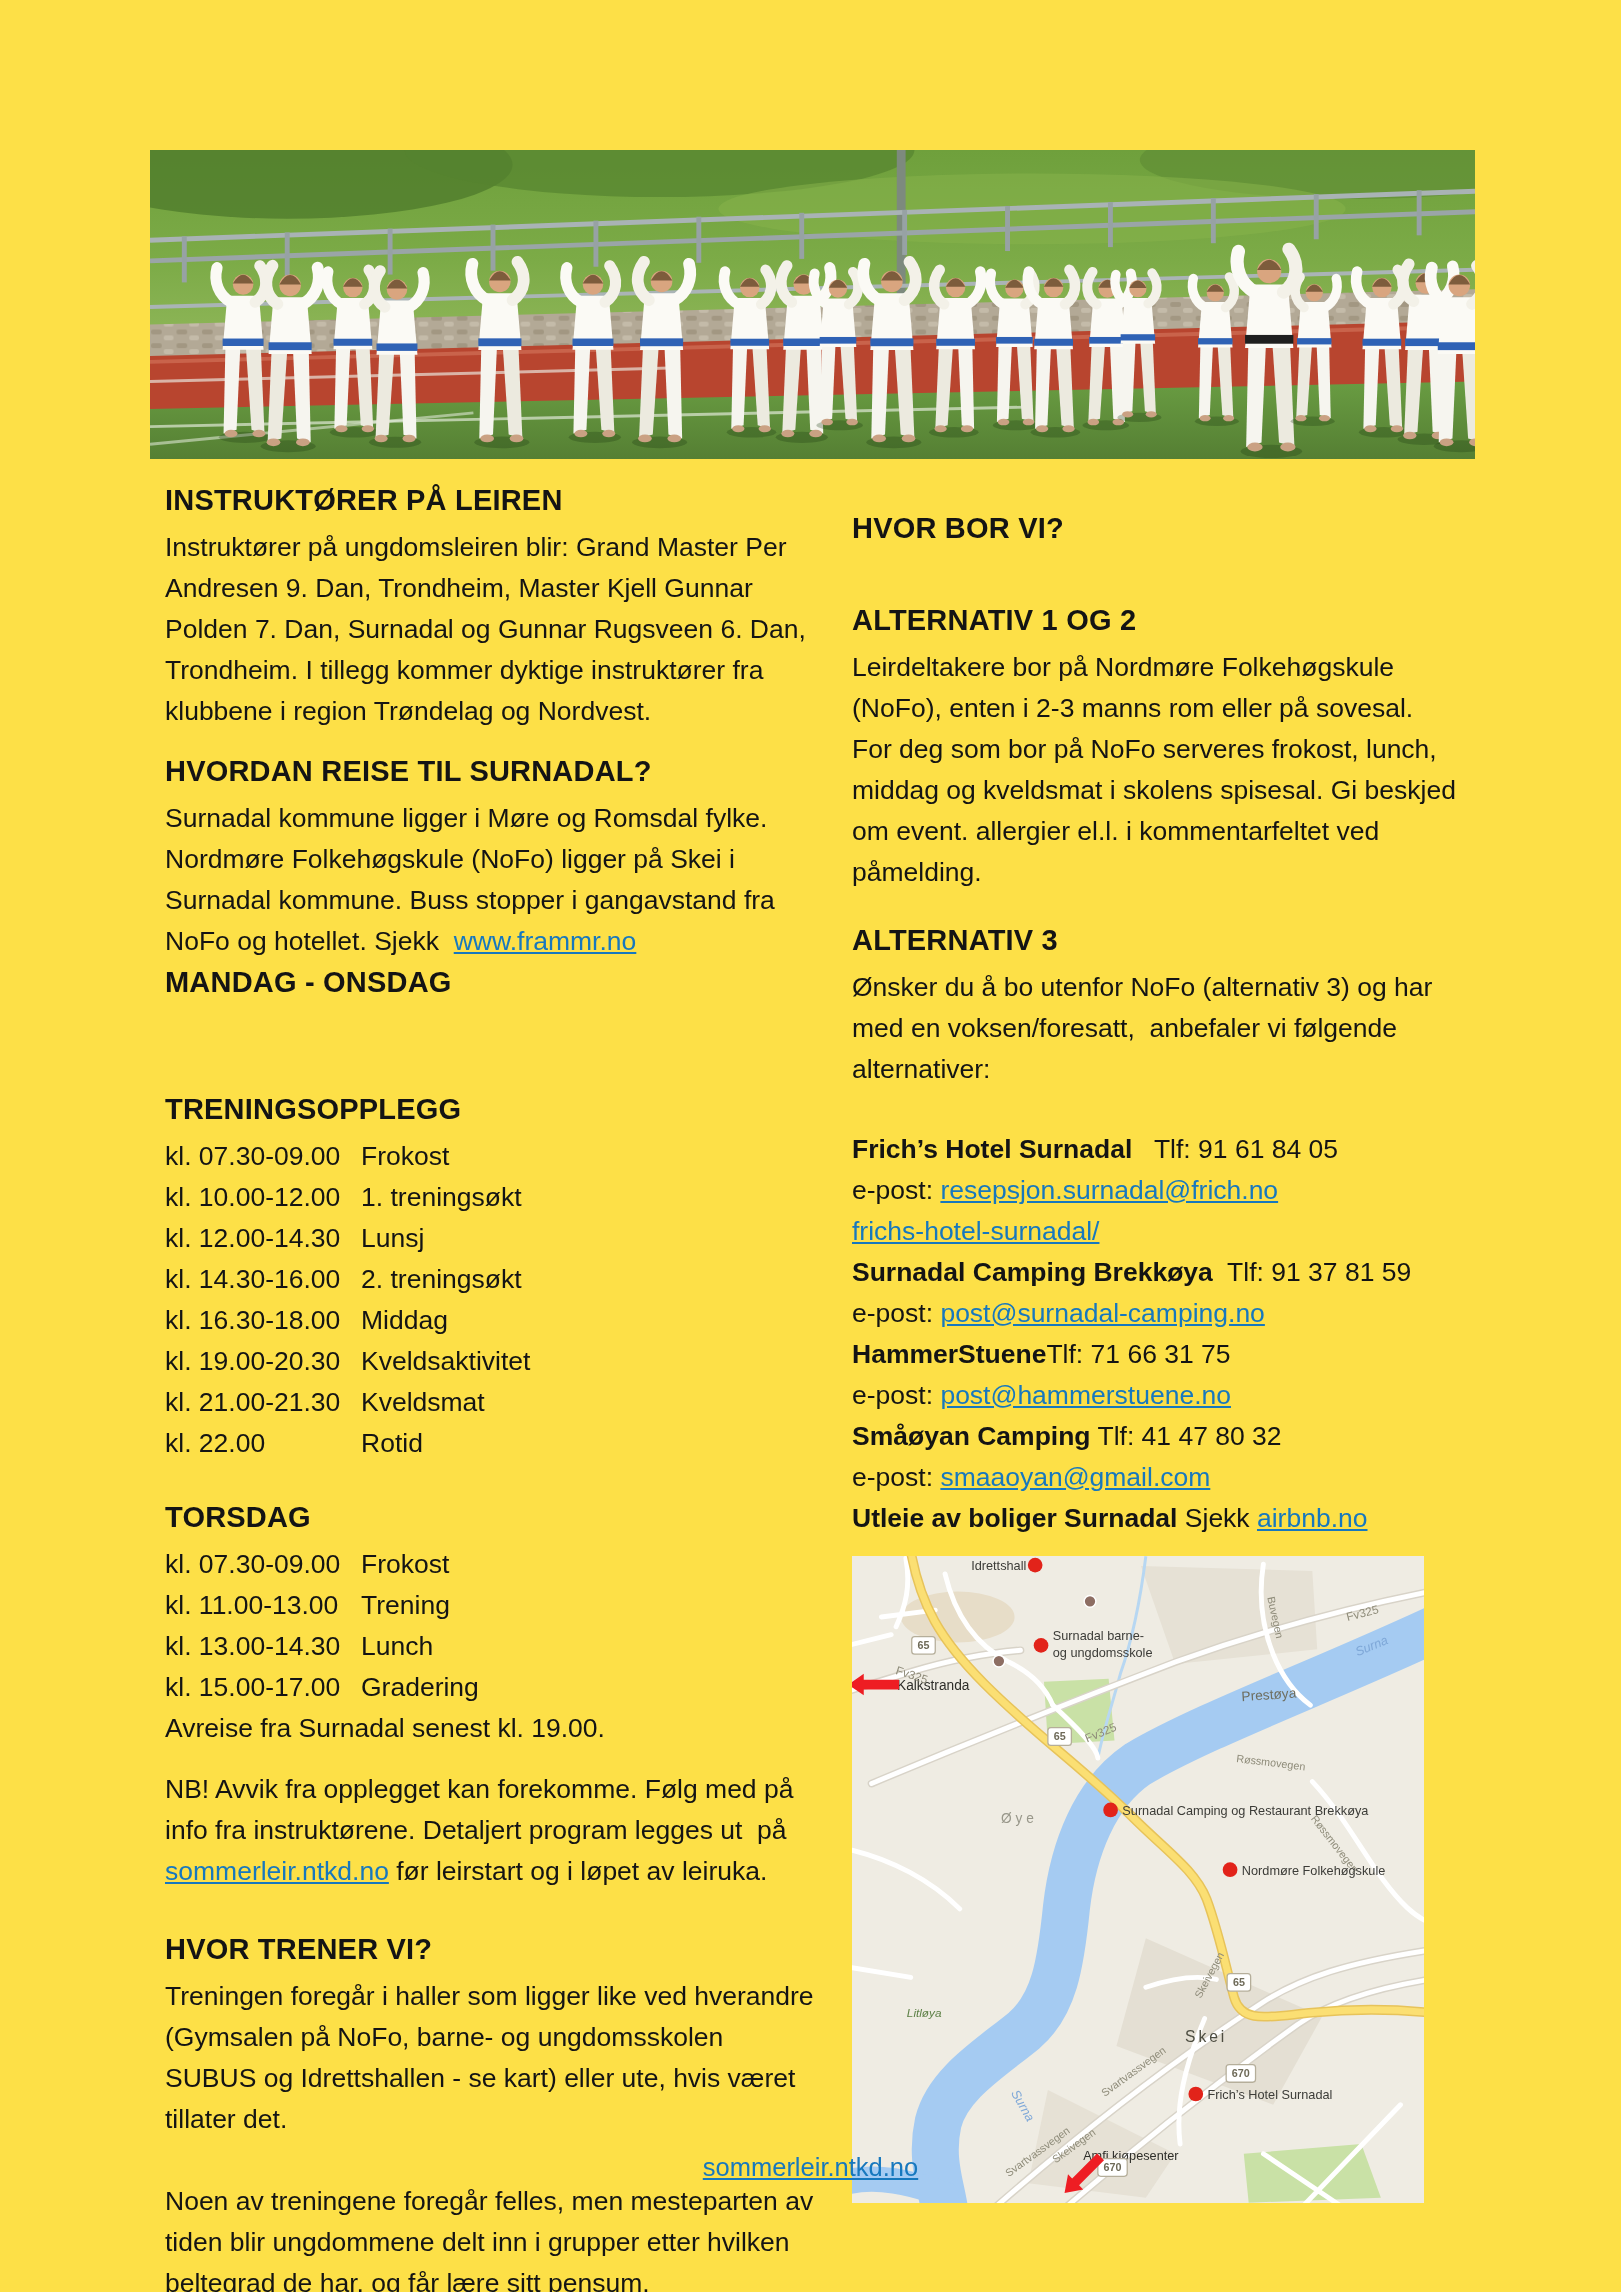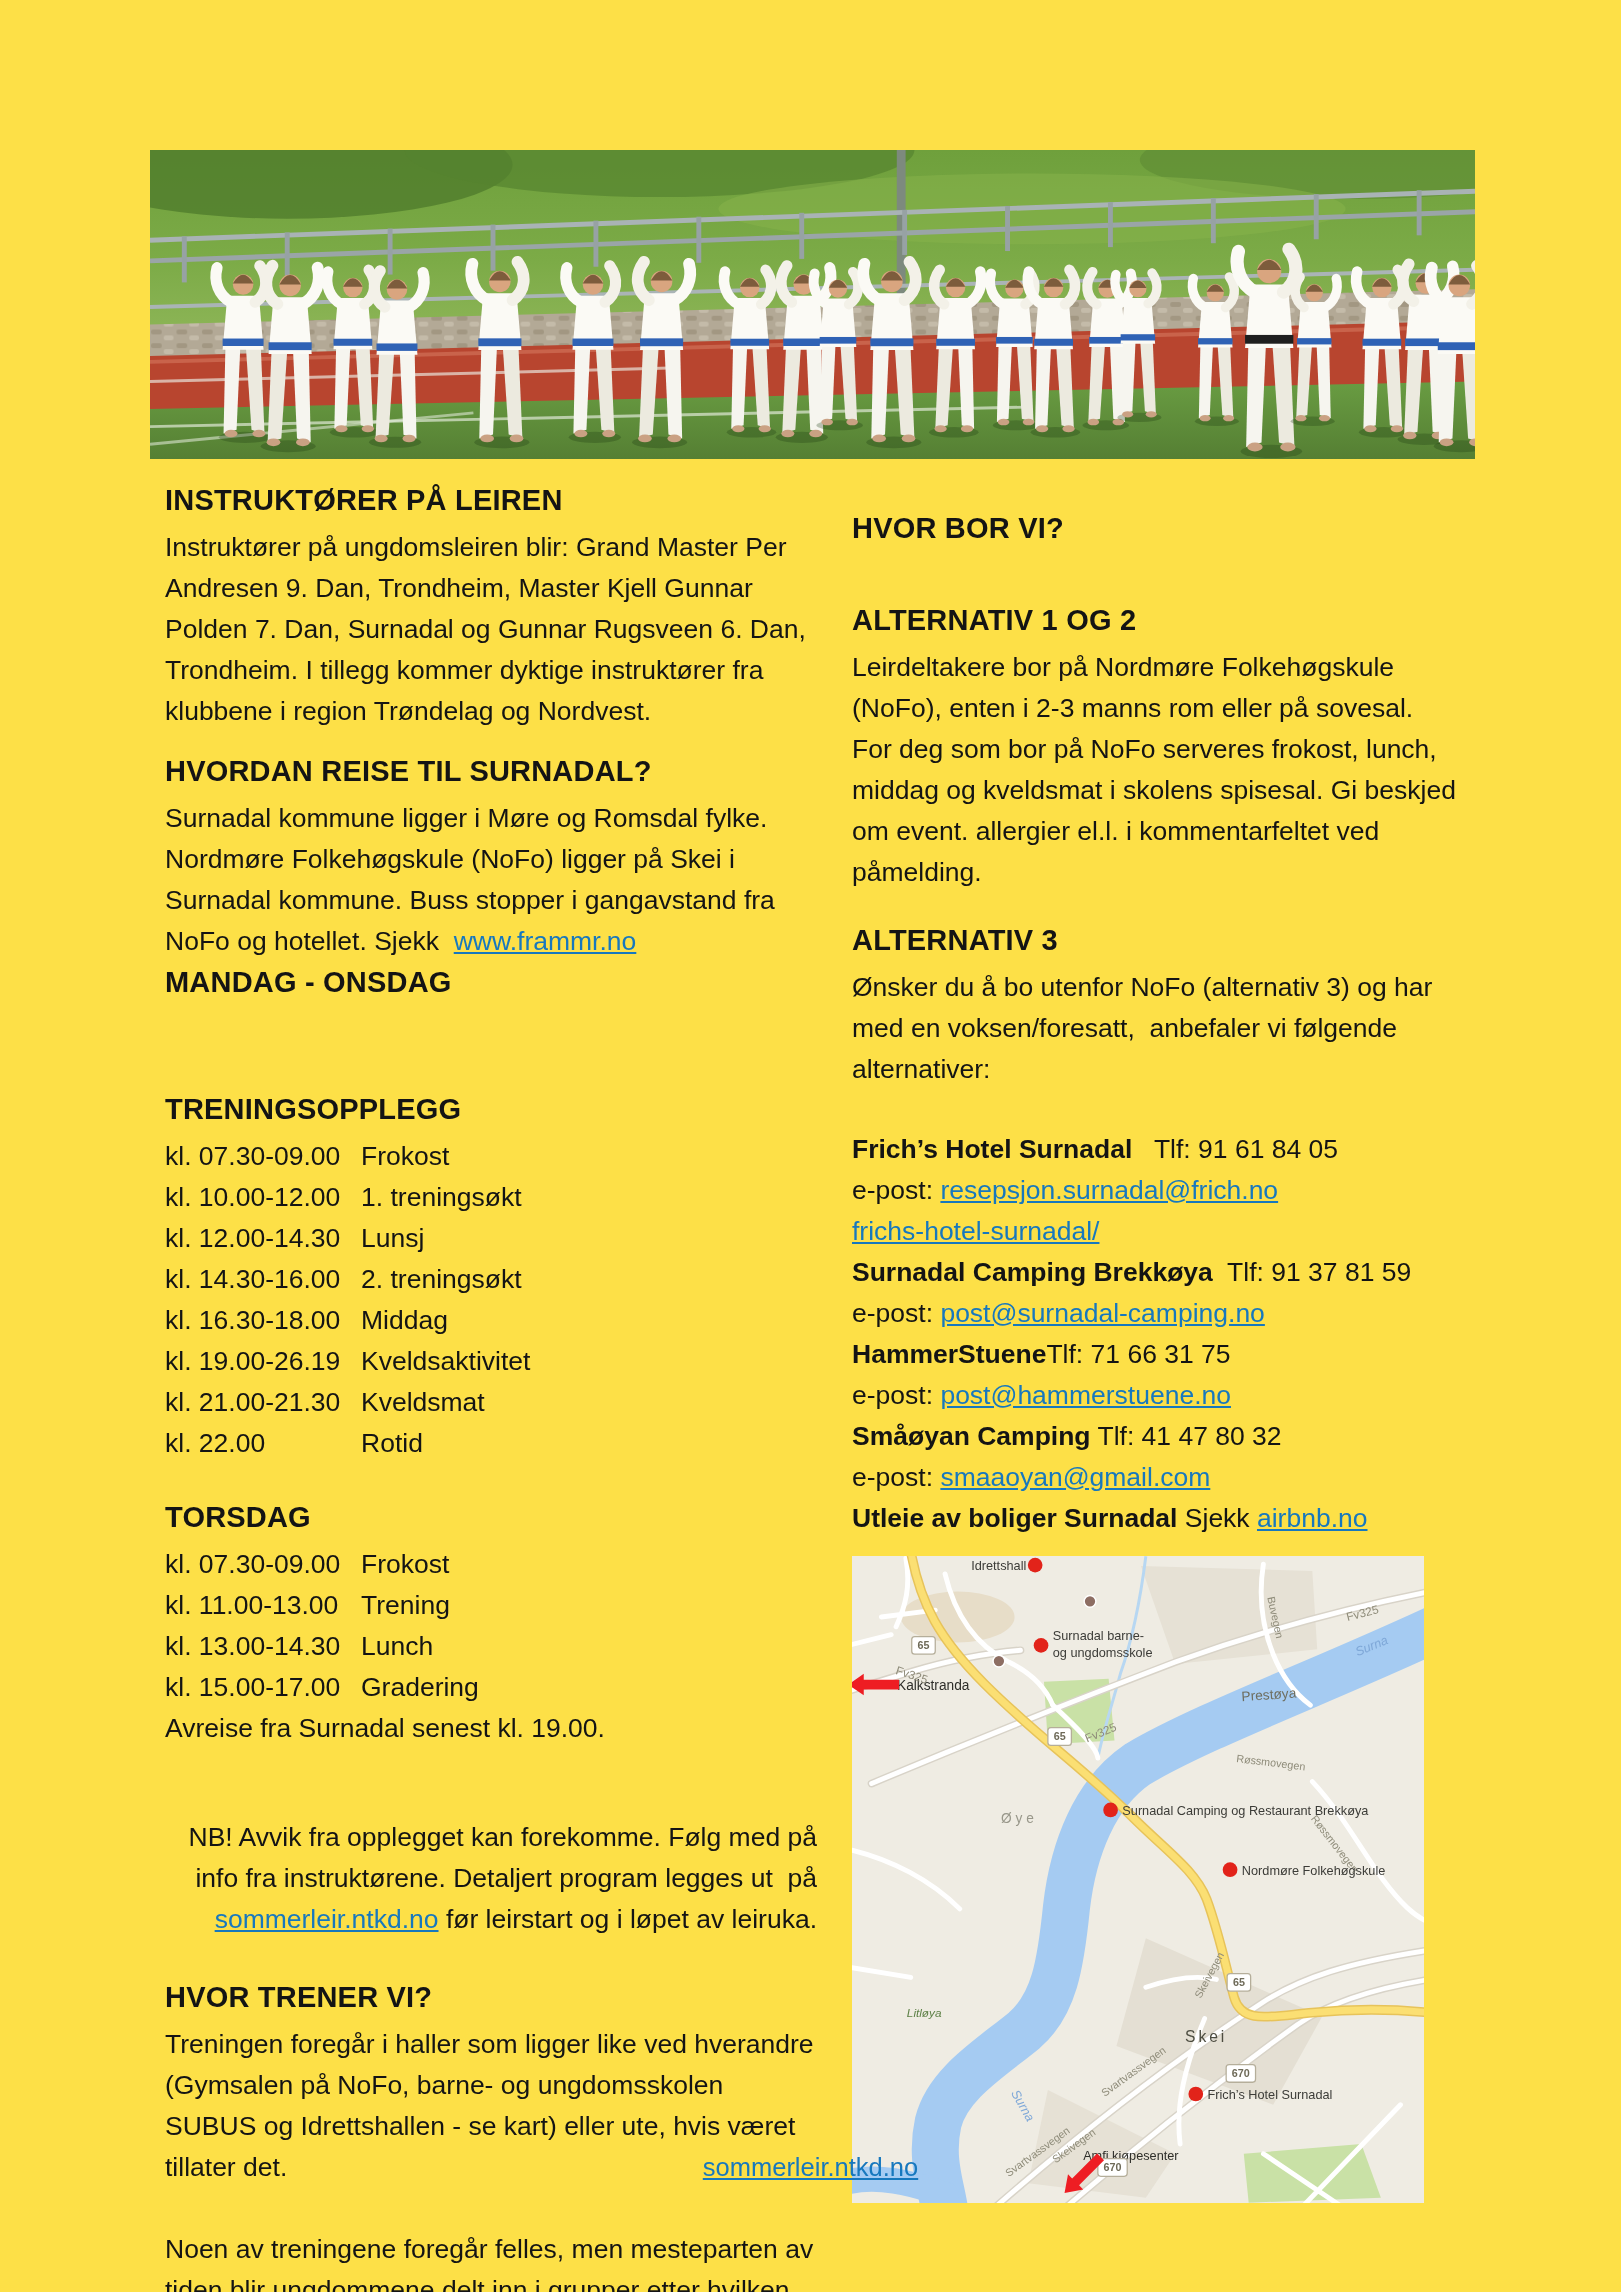--- a/index.html
+++ b/index.html
@@ -9,21 +9,21 @@
   #photo{position:absolute;left:150px;top:150px;width:1325px;height:309px;}
   #photo svg{display:block;width:100%;height:100%;}
   
   .col{position:absolute;top:482px;}
   #col-left{left:165px;width:652px;}
   #col-right{left:852px;width:637px;margin-top:28px;}
   .h{font-size:29px;font-weight:bold;line-height:37px;margin:0 0 7.8px 0;letter-spacing:0.2px;}
   .par{font-size:26.5px;line-height:41px;margin:0;white-space:pre-wrap;}
   a,.link{color:#1778be;text-decoration:underline;cursor:pointer;}
   .mt22{margin-top:21.6px;} .mt30{margin-top:29px;} .mt36{margin-top:35px;}
-  .mt40{margin-top:39px;} .mt42{margin-top:41px;} .mt46{margin-top:68px;text-align:right;}
+  .mt40{margin-top:39px;} .mt42{margin-top:41px;} .mt46{margin-top:20px;}
   .mt56{margin-top:55px;} .mt92{margin-top:90px;}
   .sched-row{display:flex;font-size:26.5px;line-height:41px;}
   .sched-time{width:196px;flex:0 0 196px;}
   .contact-line{font-size:26.5px;line-height:41px;white-space:pre-wrap;}
   .contact-line .b{font-weight:bold;}
   #map-wrap{margin-top:17.6px;width:572px;height:475px;}
   #map-svg{display:block;width:572px;height:647px;background:#efece3;
            font-family:"Liberation Sans","DejaVu Sans",sans-serif;}
   #footer{position:absolute;left:0;top:2152px;width:100%;text-align:center;
           font-size:25.5px;line-height:31px;}
@@ -158,21 +158,21 @@
           <span class="sched-time">kl. 14.30-16.00</span>
           <span class="sched-act">2. treningsøkt</span>
         </div>
 
         <div class="sched-row">
           <span class="sched-time">kl. 16.30-18.00</span>
           <span class="sched-act">Middag</span>
         </div>
 
         <div class="sched-row">
-          <span class="sched-time">kl. 19.00-26.19</span>
+          <span class="sched-time">kl. 19.00-20.30</span>
           <span class="sched-act">Kveldsaktivitet</span>
         </div>
 
         <div class="sched-row">
           <span class="sched-time">kl. 21.00-21.30</span>
           <span class="sched-act">Kveldsmat</span>
         </div>
 
         <div class="sched-row">
           <span class="sched-time">kl. 22.00</span>

